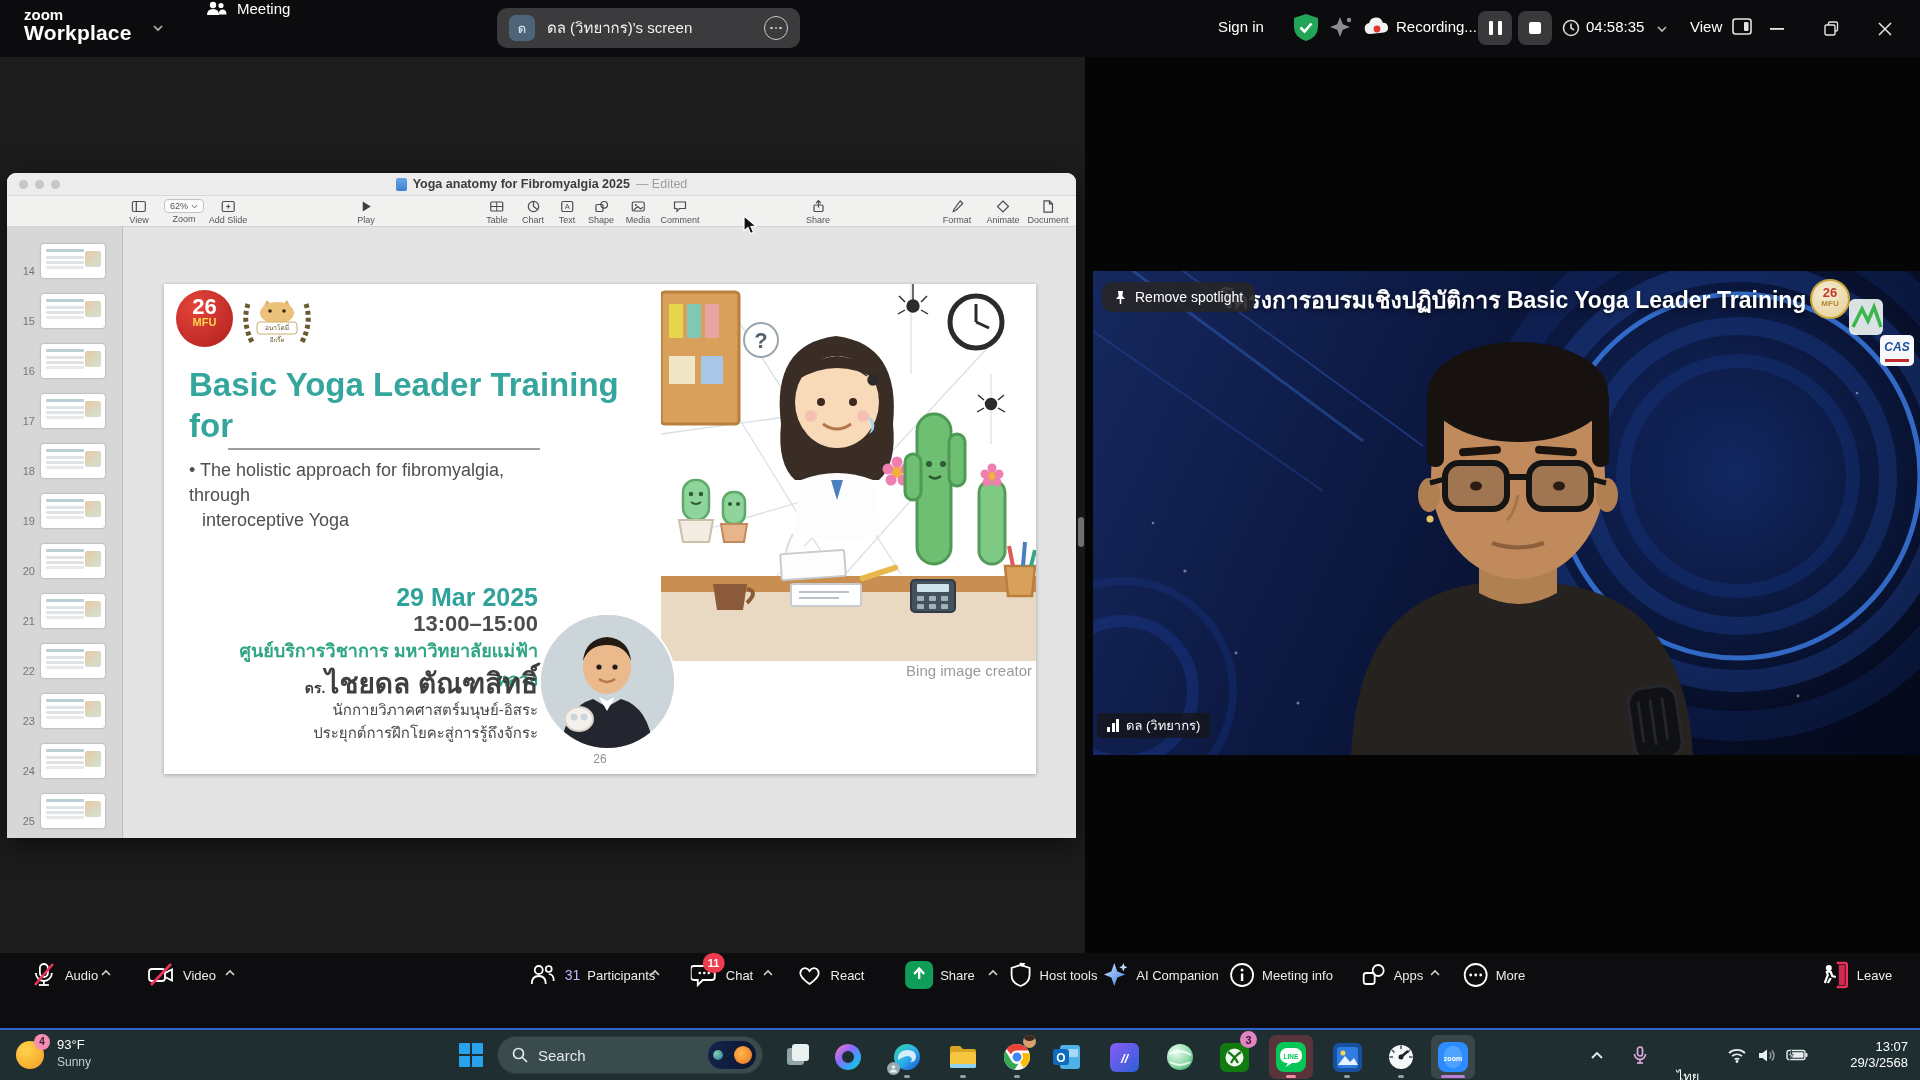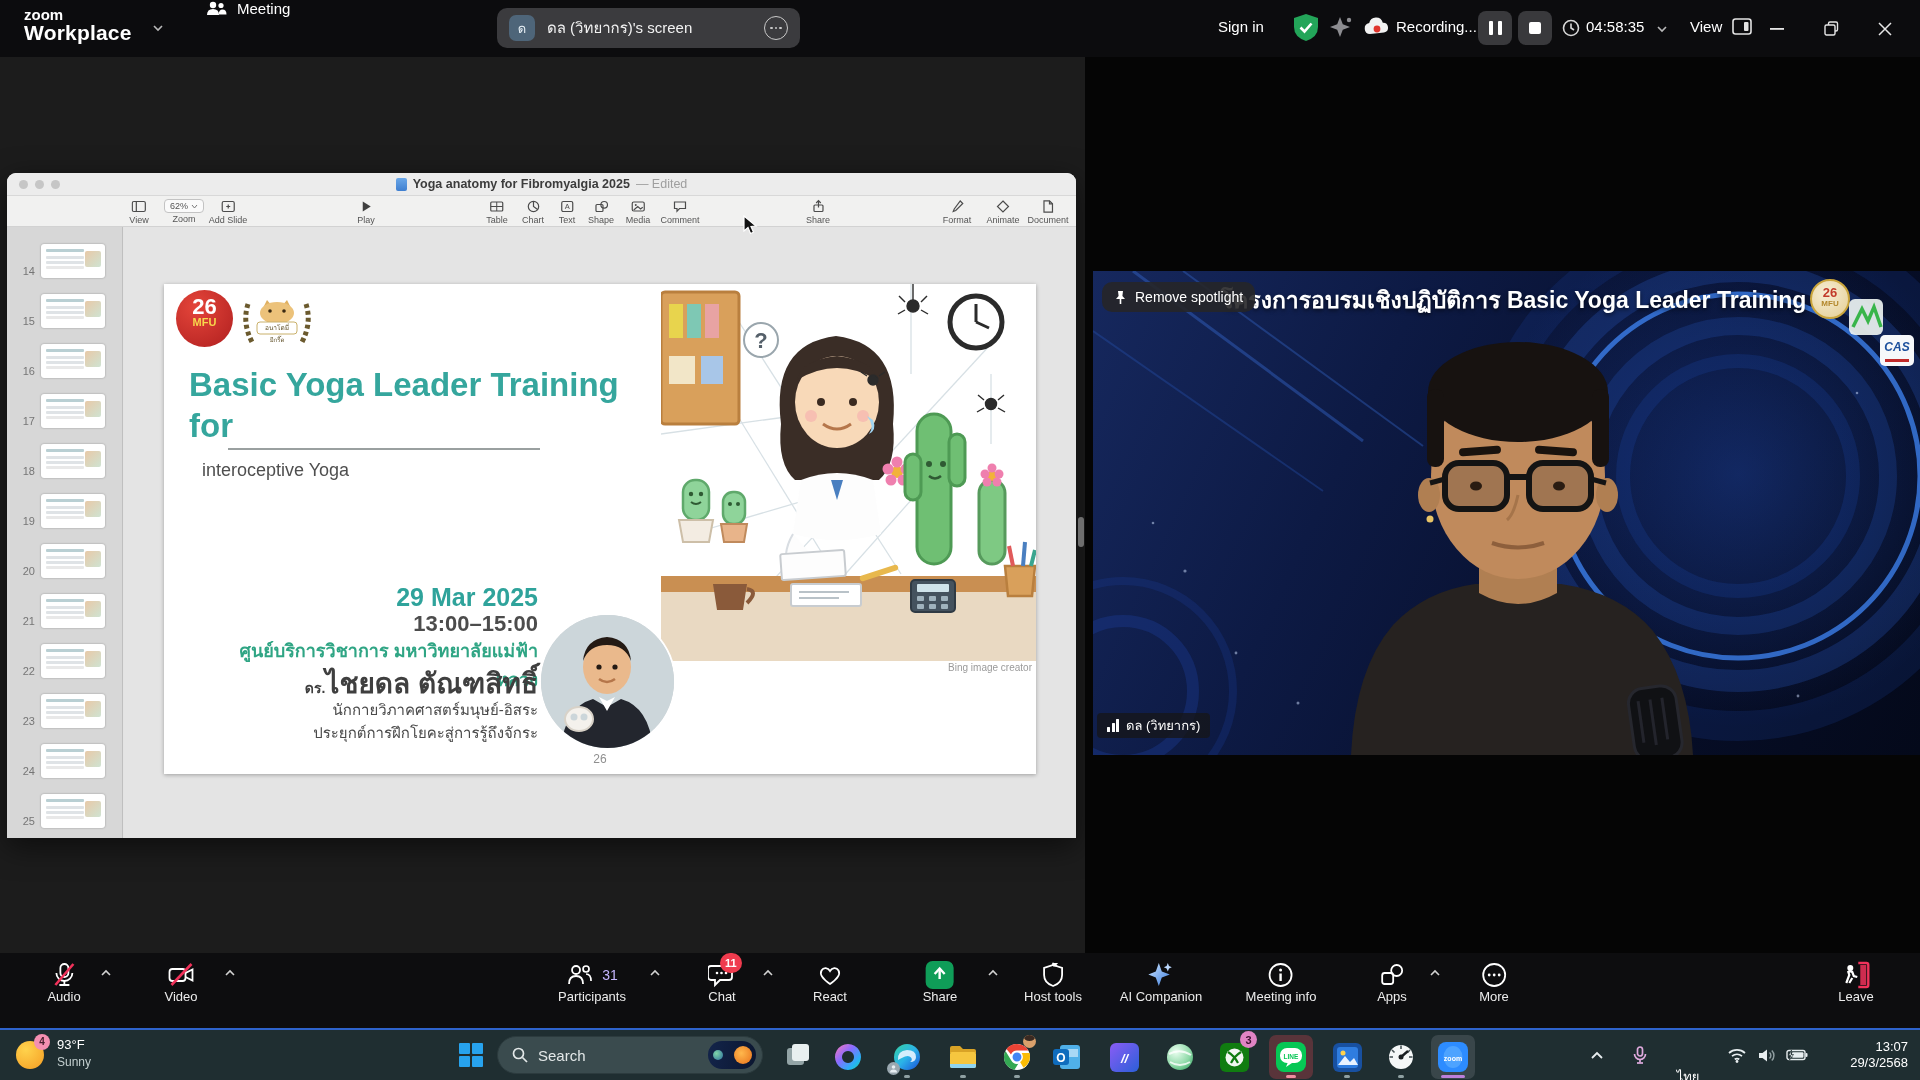--- a/index.html
+++ b/index.html
@@ -77,21 +77,21 @@
   .s-date { top:299px; font-size:25px; font-weight:bold; color:#2fa39b; }
   .s-time { top:327px; font-size:22px; font-weight:bold; color:#4c4c4c; }
   .s-venue { top:352px; font-size:18px; font-weight:bold; color:#2fa584; }
   .s-presenter { top:377px; font-size:28px; font-weight:bold; color:#3f3f3f; }
   .s-presenter .pre { font-size:14px; font-weight:bold; }
   .s-cred1 { top:414px; font-size:15px; color:#4a4a4a; }
   .s-cred2 { top:437px; font-size:15px; color:#4a4a4a; }
   .s-photo { position:absolute; left:377px; top:331px; width:133px; height:133px; border-radius:50%; overflow:hidden;
              background:#cdd3d6; box-shadow:0 0 0 2px #fff; }
   .s-pagenum { position:absolute; left:0; top:468px; width:872px; text-align:center; font-size:12px; color:#8f8f8f; }
-  .s-credit { position:absolute; right:4px; top:378px; font-size:10px; color:#9a9a9a; }
+  .s-credit { position:absolute; right:4px; top:378px; font-size:15px; color:#9a9a9a; }
   #illus { position:absolute; left:497px; top:0; width:375px; height:377px; }
 
   
   #cursor { position:absolute; left:743px; top:158px; z-index:50; }
 
   
   #video-tile { position:absolute; left:8px; top:214px; width:827px; height:484px; overflow:hidden;
     background:
       radial-gradient(circle at 78% 42%, rgba(45,100,230,.30) 0%, rgba(45,100,230,0) 36%),
       linear-gradient(115deg,#16285e 0%, #0d1a44 32%, #070f2c 64%, #04091a 100%); }
@@ -109,21 +109,21 @@
   .v-badge-cas { position:absolute; left:787px; top:64px; width:34px; height:31px; background:#f6f8fa; border-radius:5px;
                  text-align:center; font-size:12px; font-weight:bold; color:#1b4f9c; font-style:italic; line-height:24px; }
   .v-badge-cas::after { content:""; position:absolute; left:5px; bottom:4px; width:24px; height:3px; background:#c02a2a; }
   .name-plate { position:absolute; left:4px; top:442px; height:25px; background:rgba(22,22,24,.78); border-radius:4px;
                 display:flex; align-items:center; gap:7px; padding:0 10px; color:#fff; font-size:13px; }
   .sig-bars { display:flex; align-items:flex-end; gap:1.5px; }
   .sig-bars i { display:block; width:3px; background:#fff; border-radius:.5px; }
 
   
   #controls { position:absolute; left:0; top:953px; width:1920px; height:75px; background:#0d0d0f; }
-  .ctrl { position:absolute; top:8px; transform:translateX(-50%); display:flex; flex-direction:column; align-items:center; color:#fff; cursor:default;}
+  .ctrl { position:absolute; top:8px; transform:translateX(-50%); display:flex; flex-direction:row; align-items:center; gap:7px; color:#fff; cursor:default;}
   .ctrl .irow { height:28px; display:flex; align-items:center; gap:8px; }
   .ctrl .clabel { font-size:13px; color:#ececec; white-space:nowrap; }
   .ctrl .count { font-size:14px; color:#c4b5fd; }
   .chev-btn { position:absolute; top:16px; }
   .badge { position:absolute; left:12px; top:-8px; min-width:20px; height:20px; border-radius:10px; background:#ef3b4e;
            color:#fff; font-size:11px; font-weight:bold; display:flex; align-items:center; justify-content:center; padding:0 5px;}
   .share-ico { width:28px; height:28px; border-radius:7px; background:#0f9d58; display:flex; align-items:center; justify-content:center; }
 
   
   #focusline { position:absolute; left:0; top:1028px; width:1920px; height:2px; background:#2e63cc; }
@@ -433,20 +433,21 @@
                 <rect x="17" y="26" width="40" height="12" rx="3" fill="#fff" stroke="#c9b06a"></rect>
                 <text x="37" y="34" font-size="6.5" text-anchor="middle" fill="#5a4a20" font-family="Liberation Sans, sans-serif">อนาโตมี่</text>
                 <text x="37" y="46" font-size="6" text-anchor="middle" fill="#5a4a20" font-family="Liberation Sans, sans-serif">มีกรี๊ด</text>
               </svg>
 
               <div class="slide-title">
                 <div>Basic Yoga Leader Training for</div>
               </div>
               <div class="slide-divider"></div>
               <div class="slide-bullet">
+                <div>• The holistic approach for fibromyalgia, through</div>
                 <div class="ind">interoceptive Yoga</div>
               </div>
 
               <div class="s-right s-date">29 Mar 2025</div>
               <div class="s-right s-time">13:00–15:00</div>
               <div class="s-right s-venue">ศูนย์บริการวิชาการ มหาวิทยาลัยแม่ฟ้าหลวง</div>
               <div class="s-right s-presenter">
                 <span class="pre">ดร.</span><span>ไชยดล ตัณฑสิทธิ์</span>
               </div>
               <div class="s-right s-cred1">นักกายวิภาคศาสตร์มนุษย์-อิสระ</div>

